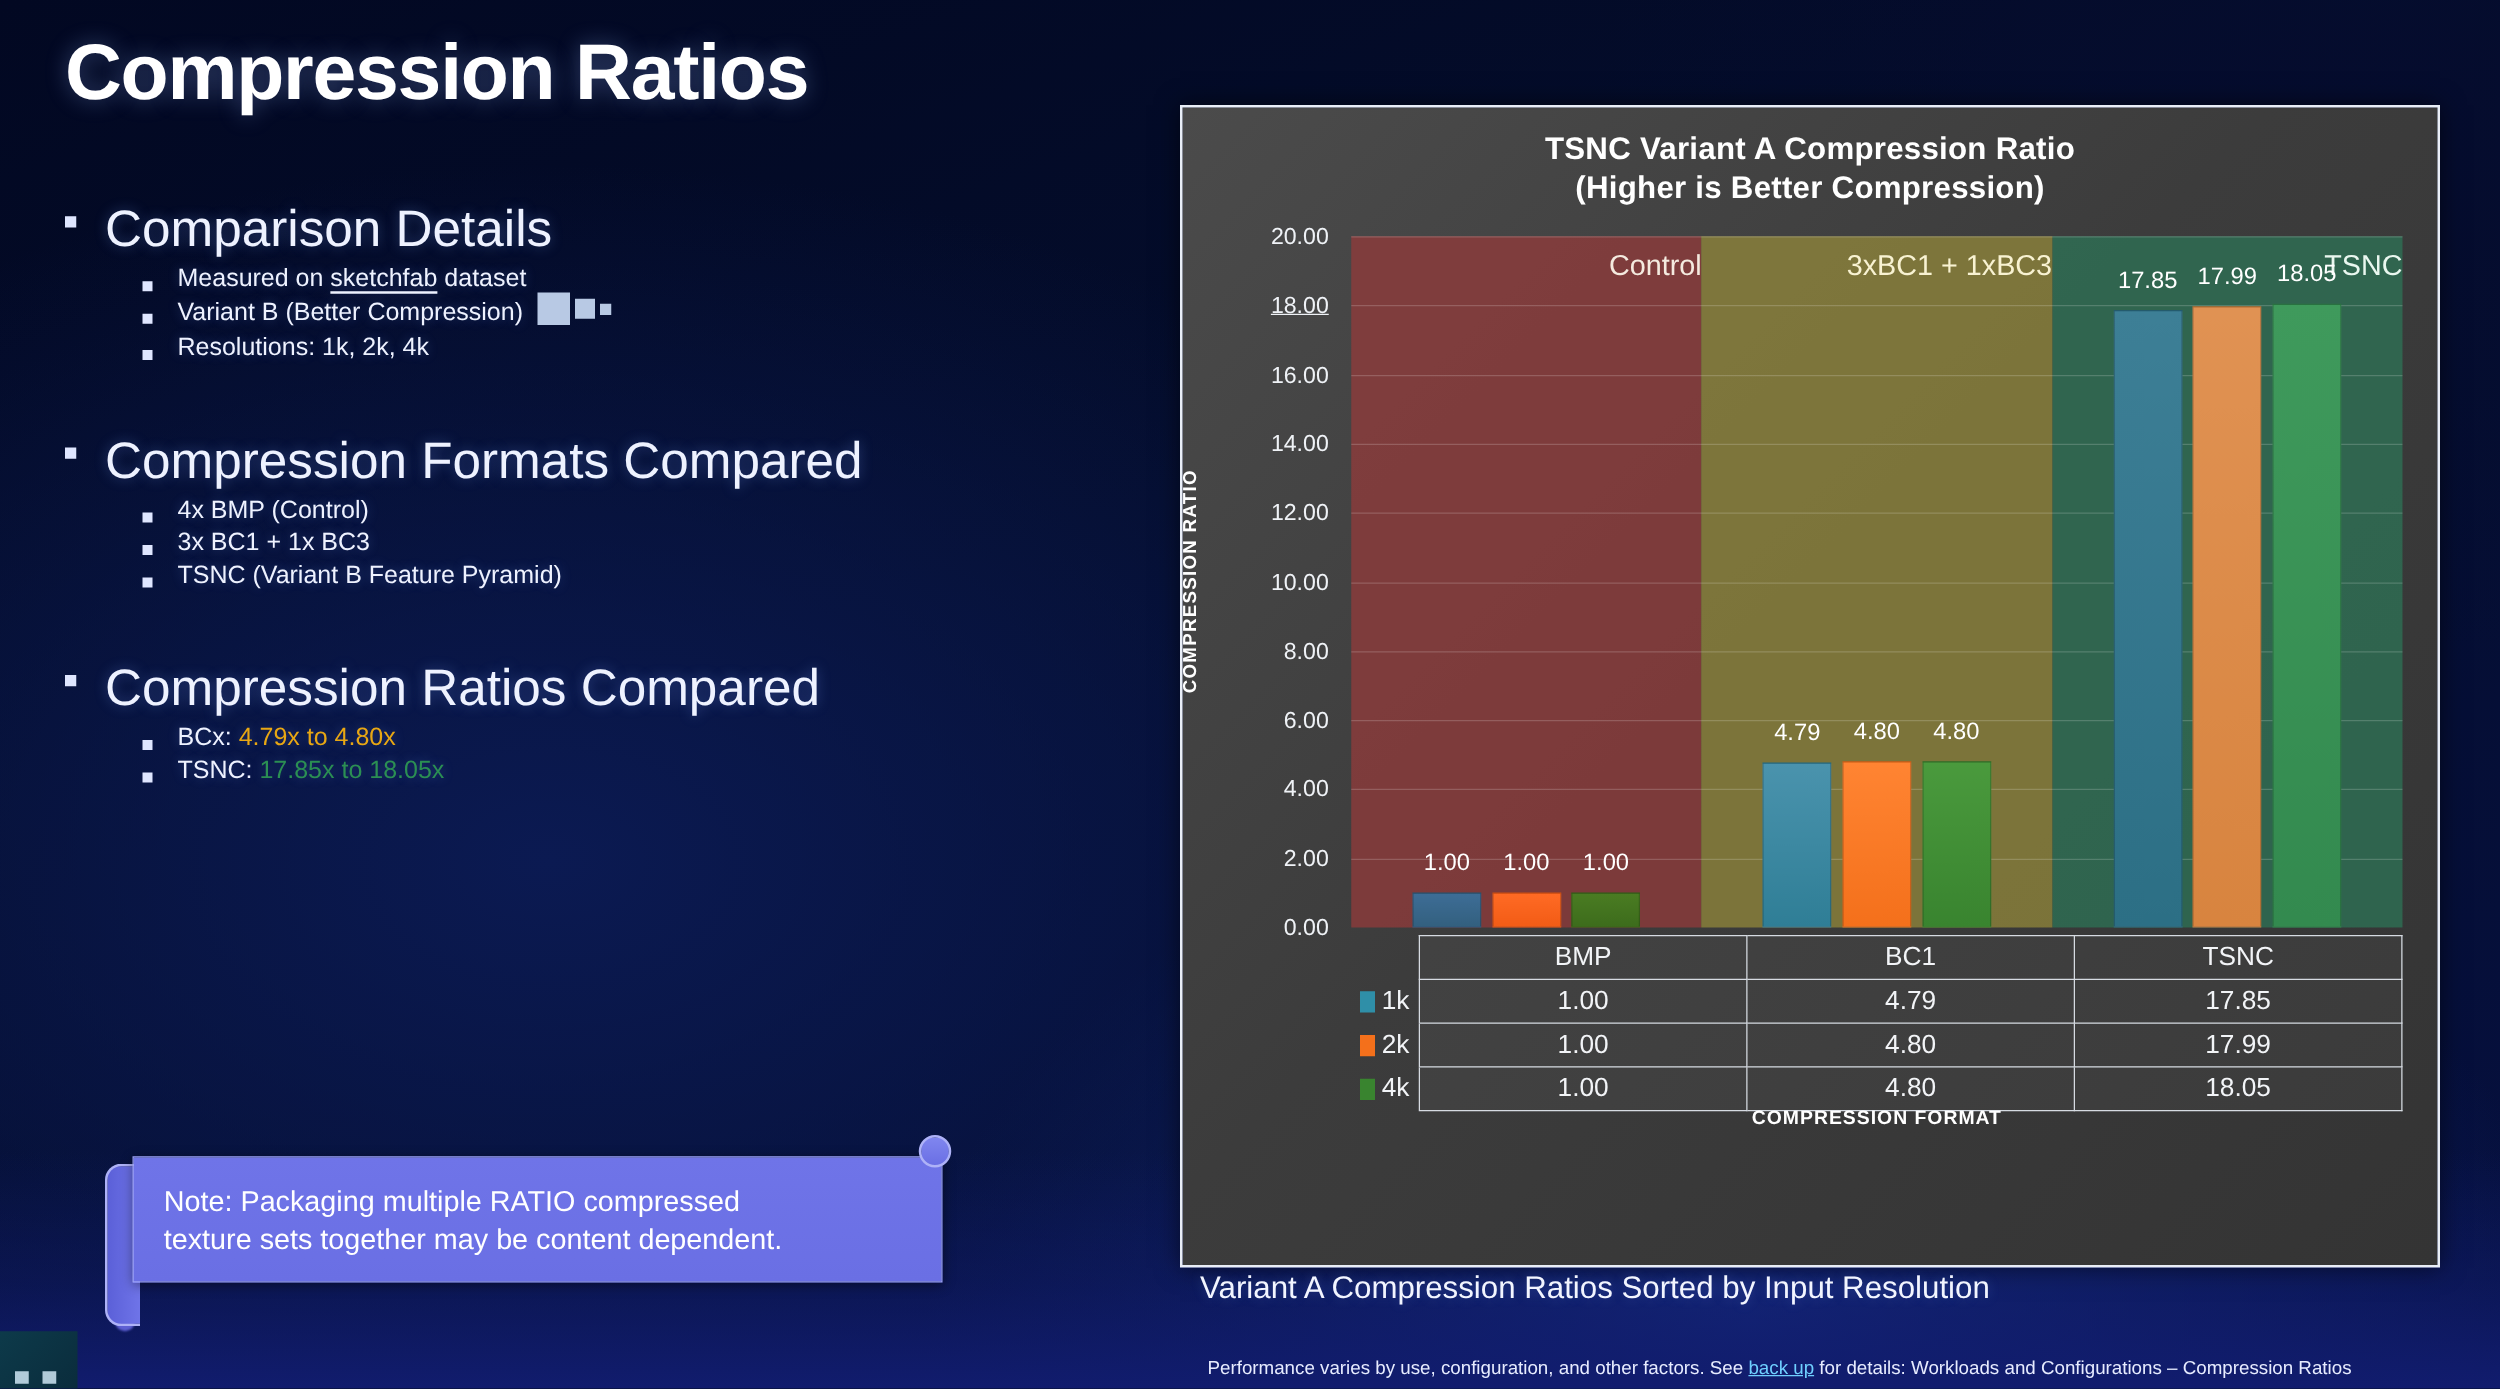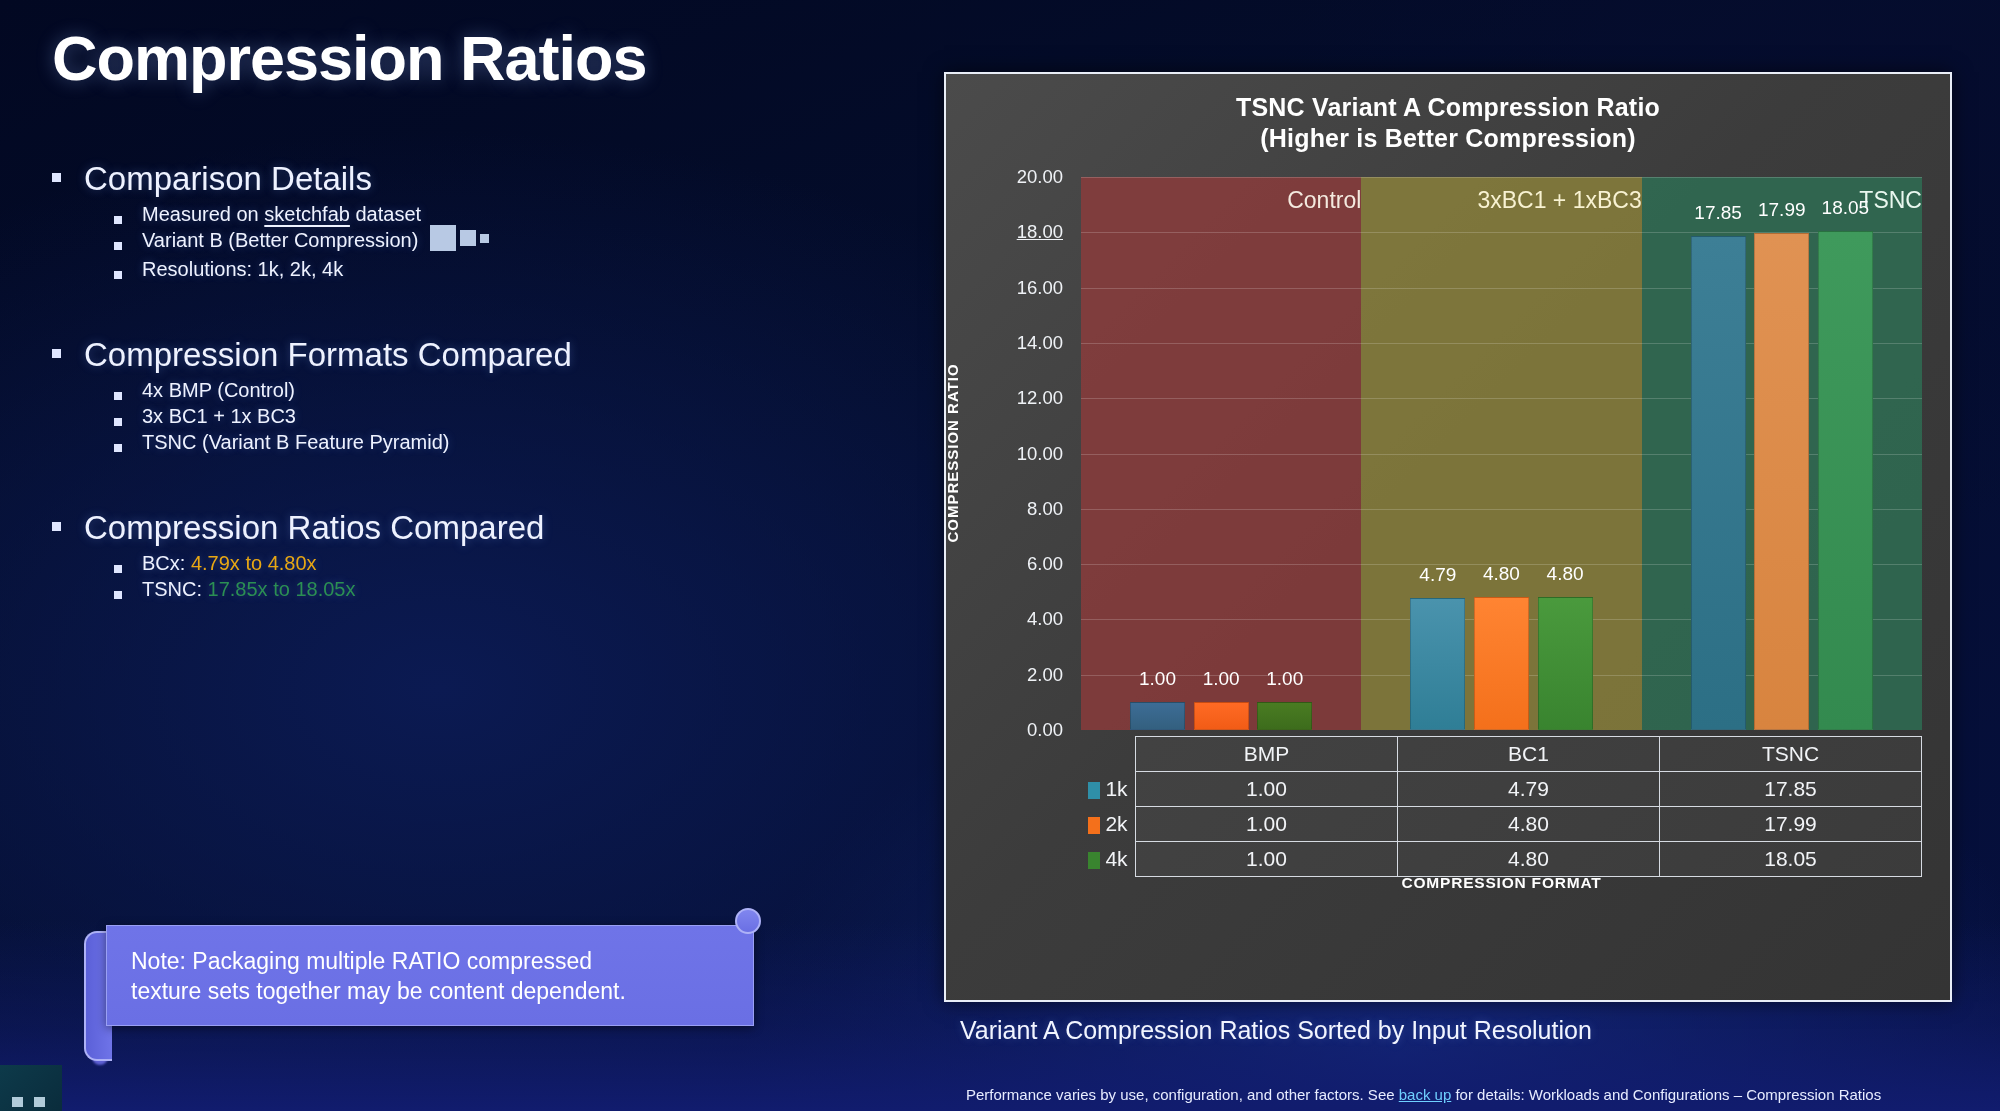--- a/index.html
+++ b/index.html
@@ -35,21 +35,21 @@
   
   .left{position:absolute;left:0;top:0;width:940px;height:1111px;}
   .title{
     position:absolute;left:52px;top:22px;
     font-size:63px;font-weight:bold;color:#ffffff;letter-spacing:-1px;
     text-shadow:0 0 18px rgba(150,180,255,.35);
   }
   .bullets{position:absolute;left:52px;top:160px;width:880px;}
   .lvl1{
     display:flex;align-items:flex-start;
-    font-size:33px;color:#eef2ff;margin-bottom:5px;
+    font-size:41px;color:#eef2ff;margin-bottom:5px;
     text-shadow:0 0 10px rgba(120,160,255,.35);
   }
   .lvl1 .mk{width:32px;flex:0 0 32px;padding-top:13px;}
   .lvl1 .mk i{display:block;width:9px;height:9px;background:#dfe6ff;}
   .lvl2{
     display:flex;align-items:flex-start;
     font-size:20px;color:#eef2ff;margin-left:62px;margin-bottom:3px;
     text-shadow:0 0 9px rgba(120,160,255,.32);
   }
   .lvl2 .mk{width:28px;flex:0 0 28px;padding-top:13px;}
@@ -82,21 +82,21 @@
     background:linear-gradient(90deg,#5b60d8,#6f74e8);
   }
   .note-curl-r{
     position:absolute;right:-8px;top:-18px;width:22px;height:22px;
     border:2px solid #aeb2f7;border-radius:50%;
     background:linear-gradient(180deg,#8086ef,#6a6fe4);
   }
 
   
   .chartwrap{
-    position:absolute;left:944px;top:72px;width:1008px;height:930px;
+    position:absolute;left:944px;top:84px;width:1008px;height:930px;
   }
   .chart-card{
     position:relative;width:1008px;height:930px;box-sizing:border-box;
     background:linear-gradient(135deg,#4b4b4b 0%,#3c3c3c 45%,#343434 100%);
     border:2px solid #e9eef7;
     box-shadow:0 0 18px rgba(0,0,0,.55);
     overflow:hidden;
   }
   .chart-title{
     position:absolute;left:0;right:0;top:18px;text-align:center;

